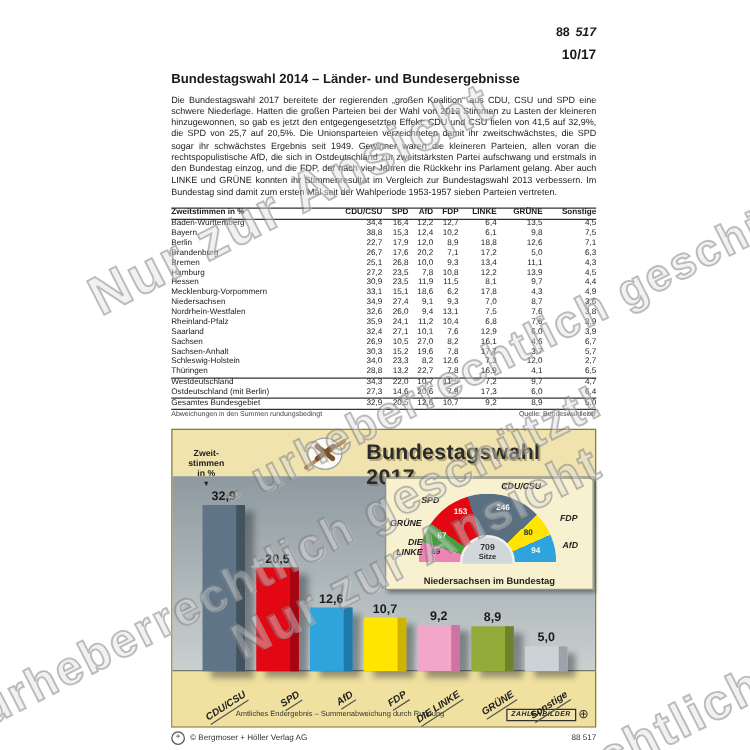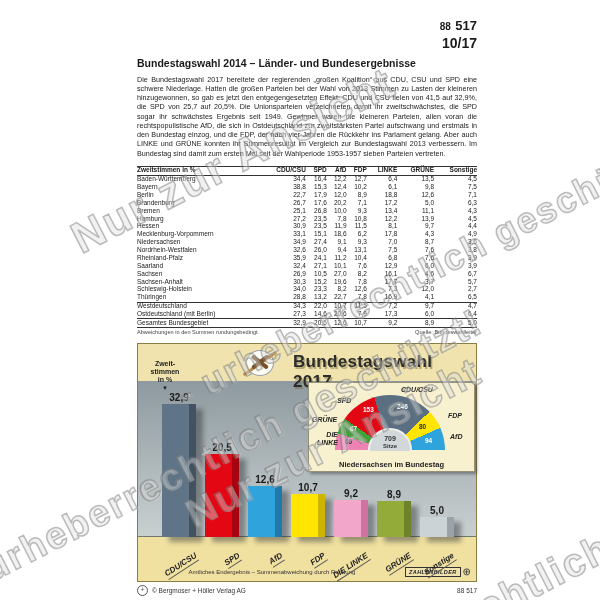--- a/index.html
+++ b/index.html
@@ -1,22 +1,22 @@
 <!DOCTYPE html>
 <html><head>
 <meta charset="utf-8">
 <style>
   html,body{margin:0;padding:0;}
   body{width:600px;height:600px;background:#ffffff;position:relative;overflow:hidden;
        font-family:"Liberation Sans",sans-serif;color:#1a1a1a;}
   .page{position:absolute;left:137px;top:16px;width:340px;}
   .pubcode{text-align:right;font-weight:bold;line-height:1.15;margin-bottom:4px;}
   .pubcode .big{font-size:10px;}
-  .pubcode .small{font-size:13px;}
-  .pubcode .issue{font-size:14px;display:inline-block;}
+  .pubcode .small{font-size:10px;font-style:italic;}
+  .pubcode .issue{font-size:11px;display:inline-block;}
   h1{font-size:10.5px;margin:0 0 6px 0;font-weight:bold;}
   .bodytext{font-size:7.2px;line-height:1.28;text-align:justify;margin:0 0 8px 0;color:#222;}
   table{width:100%;border-collapse:collapse;font-size:6.5px;}
   th,td{padding:0.5px 0;line-height:1.06;font-weight:normal;}
   th{font-weight:bold;}
   .num{text-align:right;}
   .name{text-align:left;}
   thead tr{border-top:1px solid #333;border-bottom:1px solid #333;}
   tr.sum{font-weight:bold;}
   tr.sum0{border-top:1px solid #333;}

